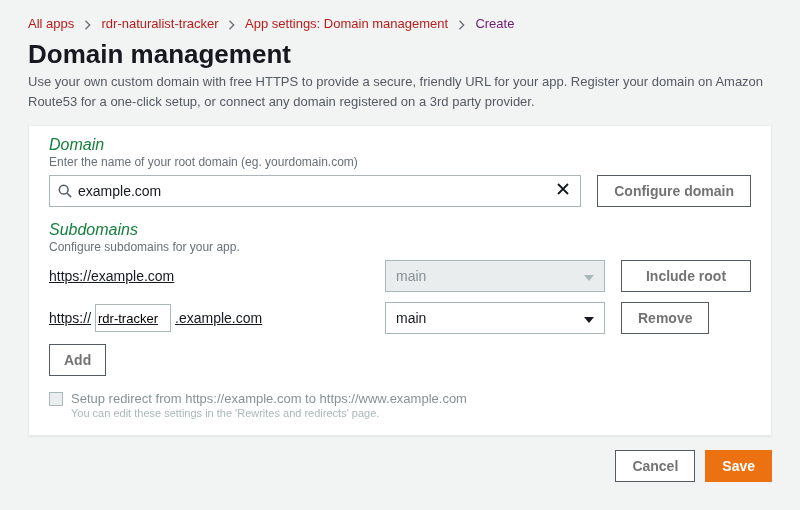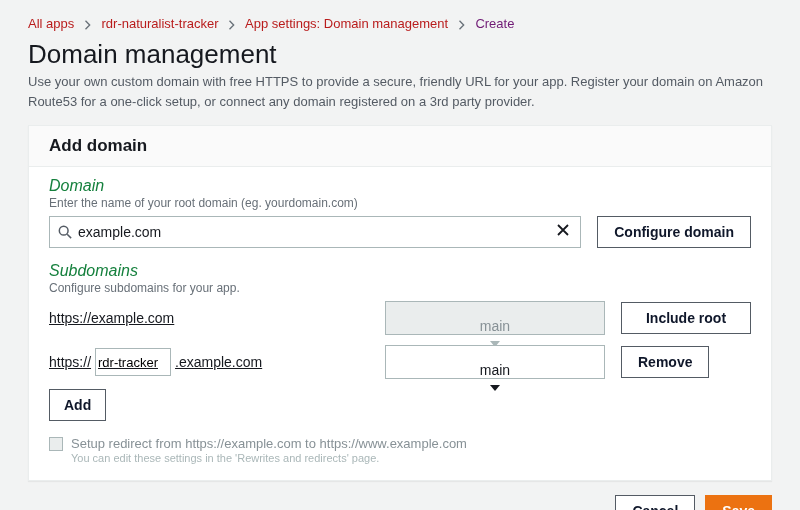--- a/index.html
+++ b/index.html
@@ -20,21 +20,21 @@
   .crumb-sep {
     display: inline-block;
     margin: 0 6px;
     color: #687078;
     vertical-align: middle;
   }
   .crumb-sep svg { width: 8px; height: 10px; display: block; }
   .crumb-current { color: #701a75; }
   h1.page-title {
     font-size: 26px;
-    font-weight: 400;
+    font-weight: 700;
     margin: 4px 0 2px 0;
   }
   .page-subtext {
     font-size: 13px;
     color: #545b64;
     line-height: 1.5;
     margin-bottom: 14px;
   }
   .panel {
     background: #fff;
@@ -81,21 +81,21 @@
   }
   .clear-btn {
     border: none; background: none; cursor: pointer;
     padding: 0 10px; height: 100%;
     display: flex; align-items: center; color: #16191f;
     font-size: 16px;
   }
   .btn {
     border: 1px solid #545b64;
     background: #fff;
-    color: #0f172a;
+    color: #737373;
     height: 32px;
     padding: 0 16px;
     font-size: 14px;
     font-weight: 700;
     cursor: pointer;
     display: inline-flex;
     align-items: center;
     justify-content: center;
   }
   .btn-primary {
@@ -117,21 +117,21 @@
     height: 28px;
     border: 1px solid #aab7b8;
     padding: 0 2px;
     font-size: 13px;
   }
   .select {
     height: 32px; width: 100%;
     border: 1px solid #aab7b8;
     background: #fff;
     display: flex; align-items: center; justify-content: space-between;
-    padding: 16px 10px; font-size: 14px; cursor: pointer; flex-direction: column;
+    padding: 0 10px; font-size: 14px; cursor: pointer;
   }
   .select.disabled { background: #eaeded; color:#879196; cursor: default; }
   .select .caret { color:#545b64; }
   .select.disabled .caret { color:#aab7b8; }
   .add-row { margin-top: 2px; }
   .redirect-row {
     display: flex; align-items: flex-start; gap: 8px;
     margin-top: 14px;
   }
   .chk {
@@ -166,21 +166,20 @@
     <span class="crumb-sep"><svg viewBox="0 0 8 12">
           <path d="M1 1 L6 6 L1 11" fill="none" stroke="#687078" stroke-width="1.6"></path>
         </svg></span>
     <span class="crumb-current">Create</span>
   </div>
 
   <h1 class="page-title">Domain management</h1>
   <div class="page-subtext">Use your own custom domain with free HTTPS to provide a secure, friendly URL for your app. Register your domain on Amazon Route53 for a one-click setup, or connect any domain registered on a 3rd party provider.</div>
 
   <div class="panel">
-    <div class="panel-header">Add domain</div>
     <div class="panel-body">
 
       <div class="section-label">Domain</div>
       <div class="section-hint">Enter the name of your root domain (eg. yourdomain.com)</div>
 
       <div class="domain-row">
         <div class="search-wrap">
           <span class="search-icon">
             <svg width="14" height="14" viewBox="0 0 16 16">
                 <circle cx="6.5" cy="6.5" r="5" fill="none" stroke="#545b64" stroke-width="1.7"></circle>

